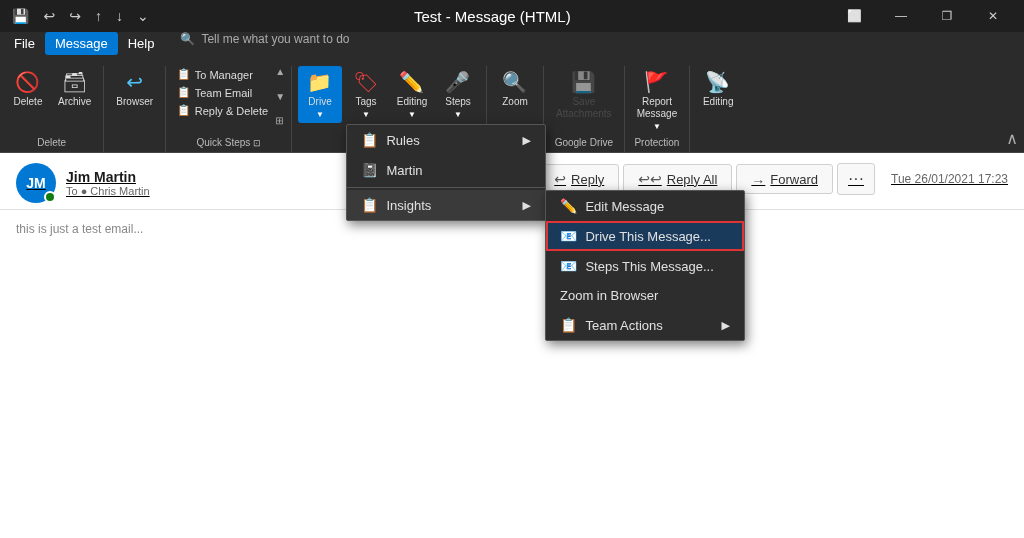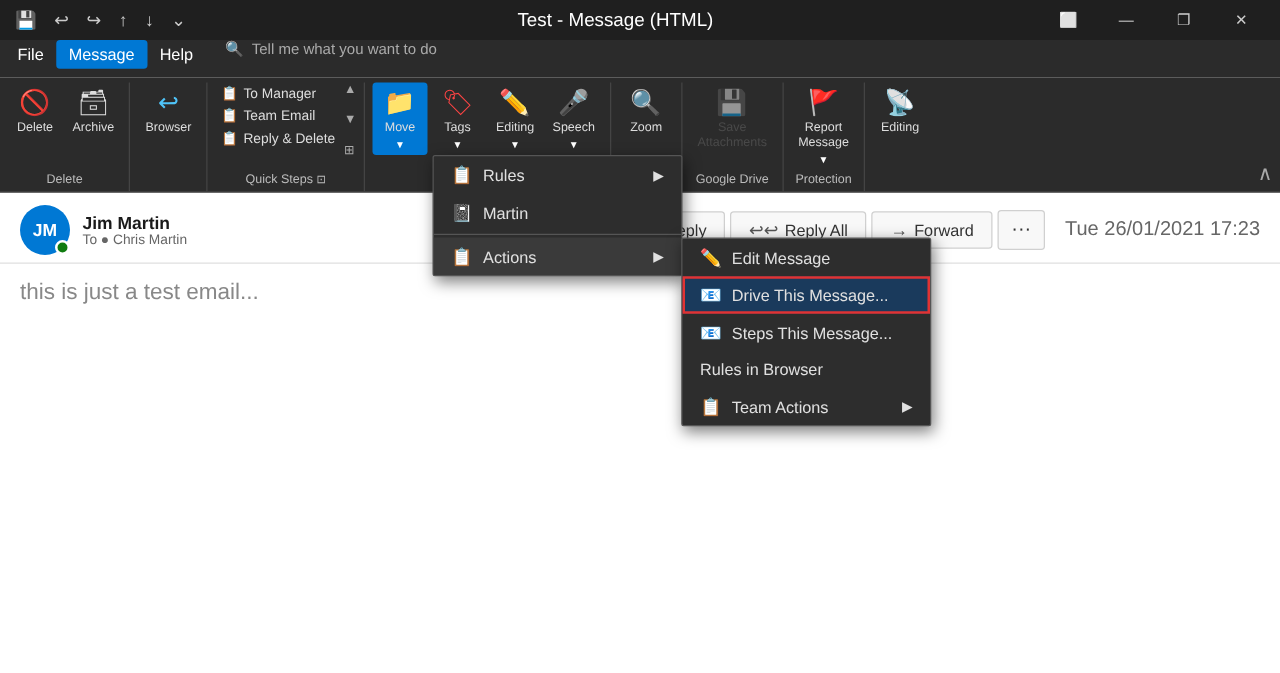--- a/index.html
+++ b/index.html
@@ -154,22 +154,23 @@
       border-bottom: 1px solid #e0e0e0;
     }
     .email-subject {
       font-size: 20px;
       font-weight: 600;
       color: #1a1a1a;
       margin-bottom: 8px;
     }
     .email-meta-row {
       display: flex;
-      align-items: center;
+      align-items: flex-start;
       justify-content: space-between;
+      text-decoration: underline;
     }
     .email-sender {
       display: flex;
       align-items: center;
       gap: 10px;
     }
     .avatar {
       width: 40px;
       height: 40px;
       border-radius: 50%;
@@ -214,25 +215,25 @@
     .action-btn .btn-icon { font-size: 14px; color: #555; }
     .more-btn {
       padding: 6px 10px;
       border: 1px solid #d0d0d0;
       border-radius: 3px;
       background: #f8f8f8;
       cursor: pointer;
       font-size: 16px;
       color: #333;
     }
-    .email-timestamp { font-size: 16px; color: #666; margin-left: 12px; }
+    .email-timestamp { font-size: 12px; color: #666; margin-left: 12px; }
     .email-body {
       padding: 12px 16px;
       color: #888;
-      font-size: 18px;
+      font-size: 12px;
     }
 
     
     .dropdown-overlay {
       position: absolute;
       top: 62px;
       left: 346px;
       background: #2d2d2d;
       border: 1px solid #555;
       border-radius: 2px;
@@ -359,36 +360,36 @@
         <span style="cursor:pointer;color:#aaa;font-size:10px;">⊞</span>
       </div>
     </div>
     <div class="ribbon-group-label">Quick Steps <span style="font-size:9px;">⊡</span></div>
   </div>
 
   <div class="ribbon-group">
     <div class="ribbon-group-items">
       <div class="ribbon-btn active">
         <span class="icon">📁</span>
-        <span class="ribbon-btn-label">Move</span>
+        <span class="ribbon-btn-label">Drive</span>
         <span style="font-size:8px;">▼</span>
       </div>
       <div class="ribbon-btn">
         <span class="icon red">🏷</span>
         <span class="ribbon-btn-label">Tags</span>
         <span style="font-size:8px;">▼</span>
       </div>
       <div class="ribbon-btn">
         <span class="icon">✏️</span>
         <span class="ribbon-btn-label">Editing</span>
         <span style="font-size:8px;">▼</span>
       </div>
       <div class="ribbon-btn">
         <span class="icon">🎤</span>
-        <span class="ribbon-btn-label">Speech</span>
+        <span class="ribbon-btn-label">Steps</span>
         <span style="font-size:8px;">▼</span>
       </div>
     </div>
     <div class="ribbon-group-label"></div>
   </div>
 
   <div class="ribbon-group">
     <div class="ribbon-group-items">
       <div class="ribbon-btn">
         <span class="icon">🔍</span>
@@ -437,38 +438,38 @@
       <span>Rules</span>
       <span class="chevron">▶</span>
     </div>
     <div class="dropdown-item">
       <span class="d-icon" style="color:#7b2d8b;">📓</span>
       <span>Martin</span>
     </div>
     <div class="dropdown-sep"></div>
     <div class="dropdown-item" style="background:#3a3a3a; position:relative;">
       <span class="d-icon">📋</span>
-      <span>Actions</span>
+      <span>Insights</span>
       <span class="chevron">▶</span>
 
       <div class="sub-dropdown">
         <div class="sub-item">
           <span class="d-icon">✏️</span>
           <span>Edit Message</span>
         </div>
         <div class="sub-item highlighted">
           <span class="d-icon">📧</span>
           <span>Drive This Message...</span>
         </div>
         <div class="sub-item">
           <span class="d-icon">📧</span>
           <span>Steps This Message...</span>
         </div>
         <div class="sub-item">
-          <span>Rules in Browser</span>
+          <span>Zoom in Browser</span>
         </div>
         <div class="sub-item">
           <span class="d-icon">📋</span>
           <span>Team Actions</span>
           <span class="chevron">▶</span>
         </div>
       </div>
     </div>
   </div>
 </div>

